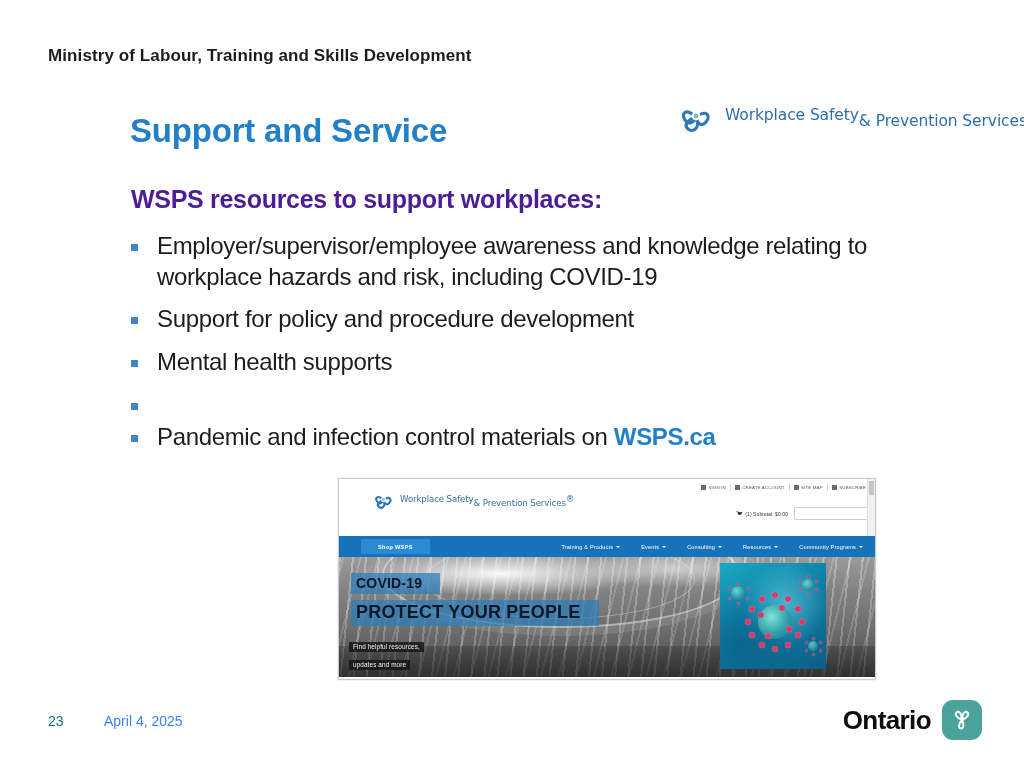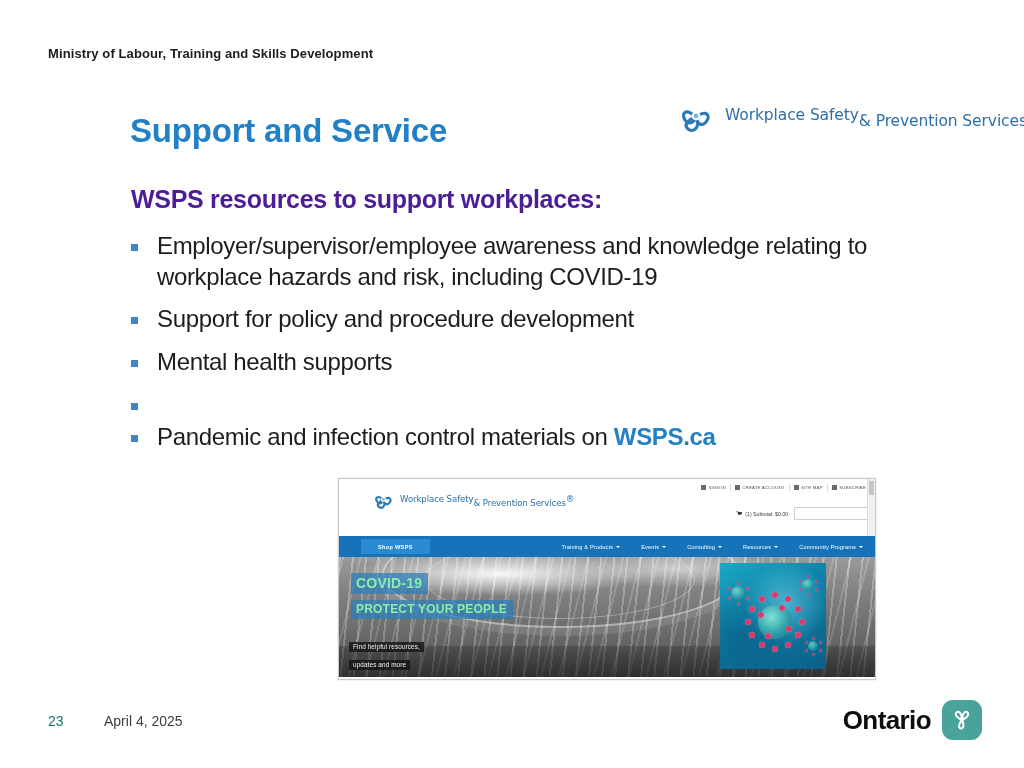--- a/index.html
+++ b/index.html
@@ -15,21 +15,21 @@
     font-family: "Liberation Sans", sans-serif;
     color: #1a1a1a;
     -webkit-font-smoothing: antialiased;
   }
 
   
   #slide-header {
     position: absolute;
     left: 48px;
     top: 46px;
-    font-size: 13px;
+    font-size: 17px;
     font-weight: bold;
     letter-spacing: 0.1px;
     color: #1c1c1c;
     white-space: nowrap;
   }
 
   
   #slide-title {
     position: absolute;
     left: 130px;
@@ -297,27 +297,27 @@
     background: linear-gradient(180deg, rgba(40,40,40,0.30) 0%, rgba(20,20,20,0.55) 100%);
   }
   #hero-text {
     position: absolute;
     left: 12px;
     top: 16px;
   }
   .hero-line {
     display: inline-block;
     background: rgba(44,125,186,0.72);
-    color: #86efac;
+    color: #0f172a;
     font-weight: bold;
     letter-spacing: 0.2px;
-    padding: 2px 6px 3px 5px;
+    padding: 2px 18px 3px 5px;
   }
   #hero-line1 { font-size: 14px; }
-  #hero-line2 { font-size: 12px; margin-top: 6px; }
+  #hero-line2 { font-size: 18px; margin-top: 6px; }
   #hero-caption {
     position: absolute;
     left: 10px;
     bottom: 6px;
   }
   .cap-line {
     display: inline-block;
     background: rgba(18,18,18,0.78);
     color: #f2f2f2;
     font-size: 6.4px;
@@ -371,21 +371,21 @@
     left: 48px;
     top: 713px;
     font-size: 14px;
     color: #0f766e;
   }
   #slide-date {
     position: absolute;
     left: 104px;
     top: 713px;
     font-size: 14px;
-    color: #404040;
+    color: #3b82f6;
     white-space: nowrap;
   }
   #ontario-logo {
     position: absolute;
     right: 42px;
     top: 700px;
     display: flex;
     align-items: center;
     gap: 11px;
   }

